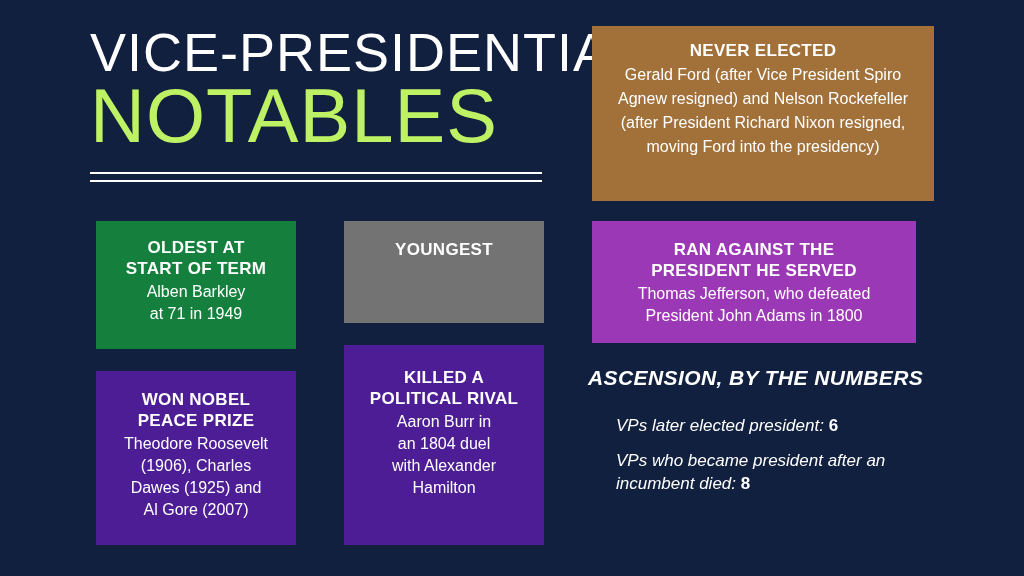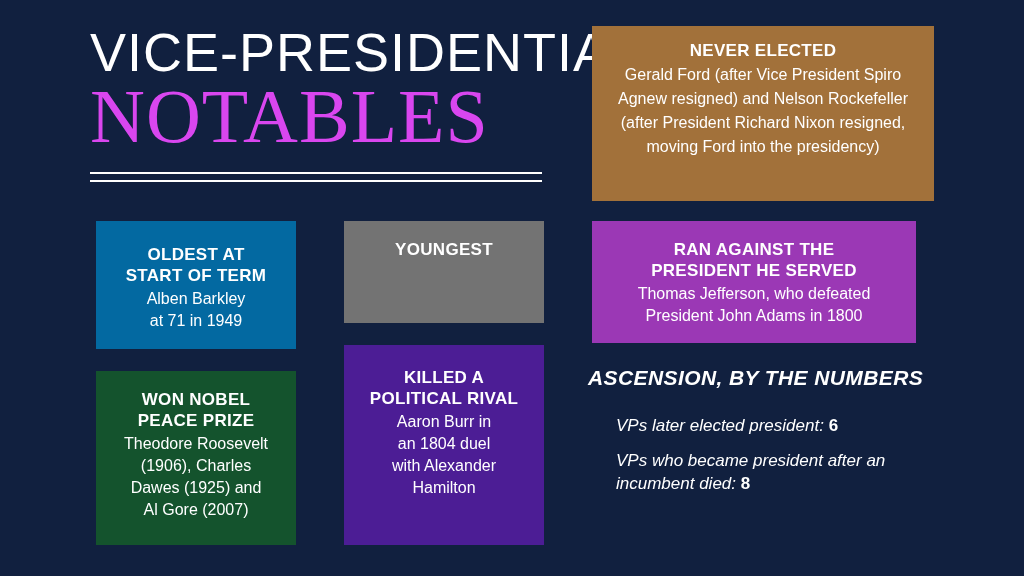--- a/index.html
+++ b/index.html
@@ -33,24 +33,23 @@
     letter-spacing: 1px;
     font-weight: 400;
     color: #ffffff;
     white-space: nowrap;
   }
   .title-line2 {
     font-size: 76px;
     line-height: 80px;
     letter-spacing: 1px;
     font-weight: 400;
-    color: #d946ef;
+    color: #bef264;
     margin-top: -6px;
     white-space: nowrap;
-    font-family: Liberation Serif, serif;
   }
   .title-rule {
     margin-top: 16px;
     width: 452px;
     height: 6px;
     border-top: 2px solid #ffffff;
     border-bottom: 2px solid #ffffff;
   }
 
   
@@ -76,36 +75,36 @@
   
   .card-never-elected {
     left: 592px; top: 26px; width: 342px; height: 175px;
     background: #a2713a;
     padding-top: 14px;
   }
   .card-never-elected .card-body { line-height: 24px; }
 
   .card-oldest {
     left: 96px; top: 221px; width: 200px; height: 128px;
-    background: #0369a1;
-    padding-top: 23px;
+    background: #15803d;
+    padding-top: 16px;
   }
   .card-youngest {
     left: 344px; top: 221px; width: 200px; height: 102px;
     background: #737373;
     padding-top: 18px;
   }
   .card-ran-against {
     left: 592px; top: 221px; width: 324px; height: 122px;
     background: #9b38b5;
     padding-top: 18px;
   }
   .card-nobel {
     left: 96px; top: 371px; width: 200px; height: 174px;
-    background: #14532d;
+    background: #4c1d95;
     padding-top: 18px;
   }
   .card-killed {
     left: 344px; top: 345px; width: 200px; height: 200px;
     background: #4c1d95;
     padding-top: 22px;
   }
 
   
   .stats {

